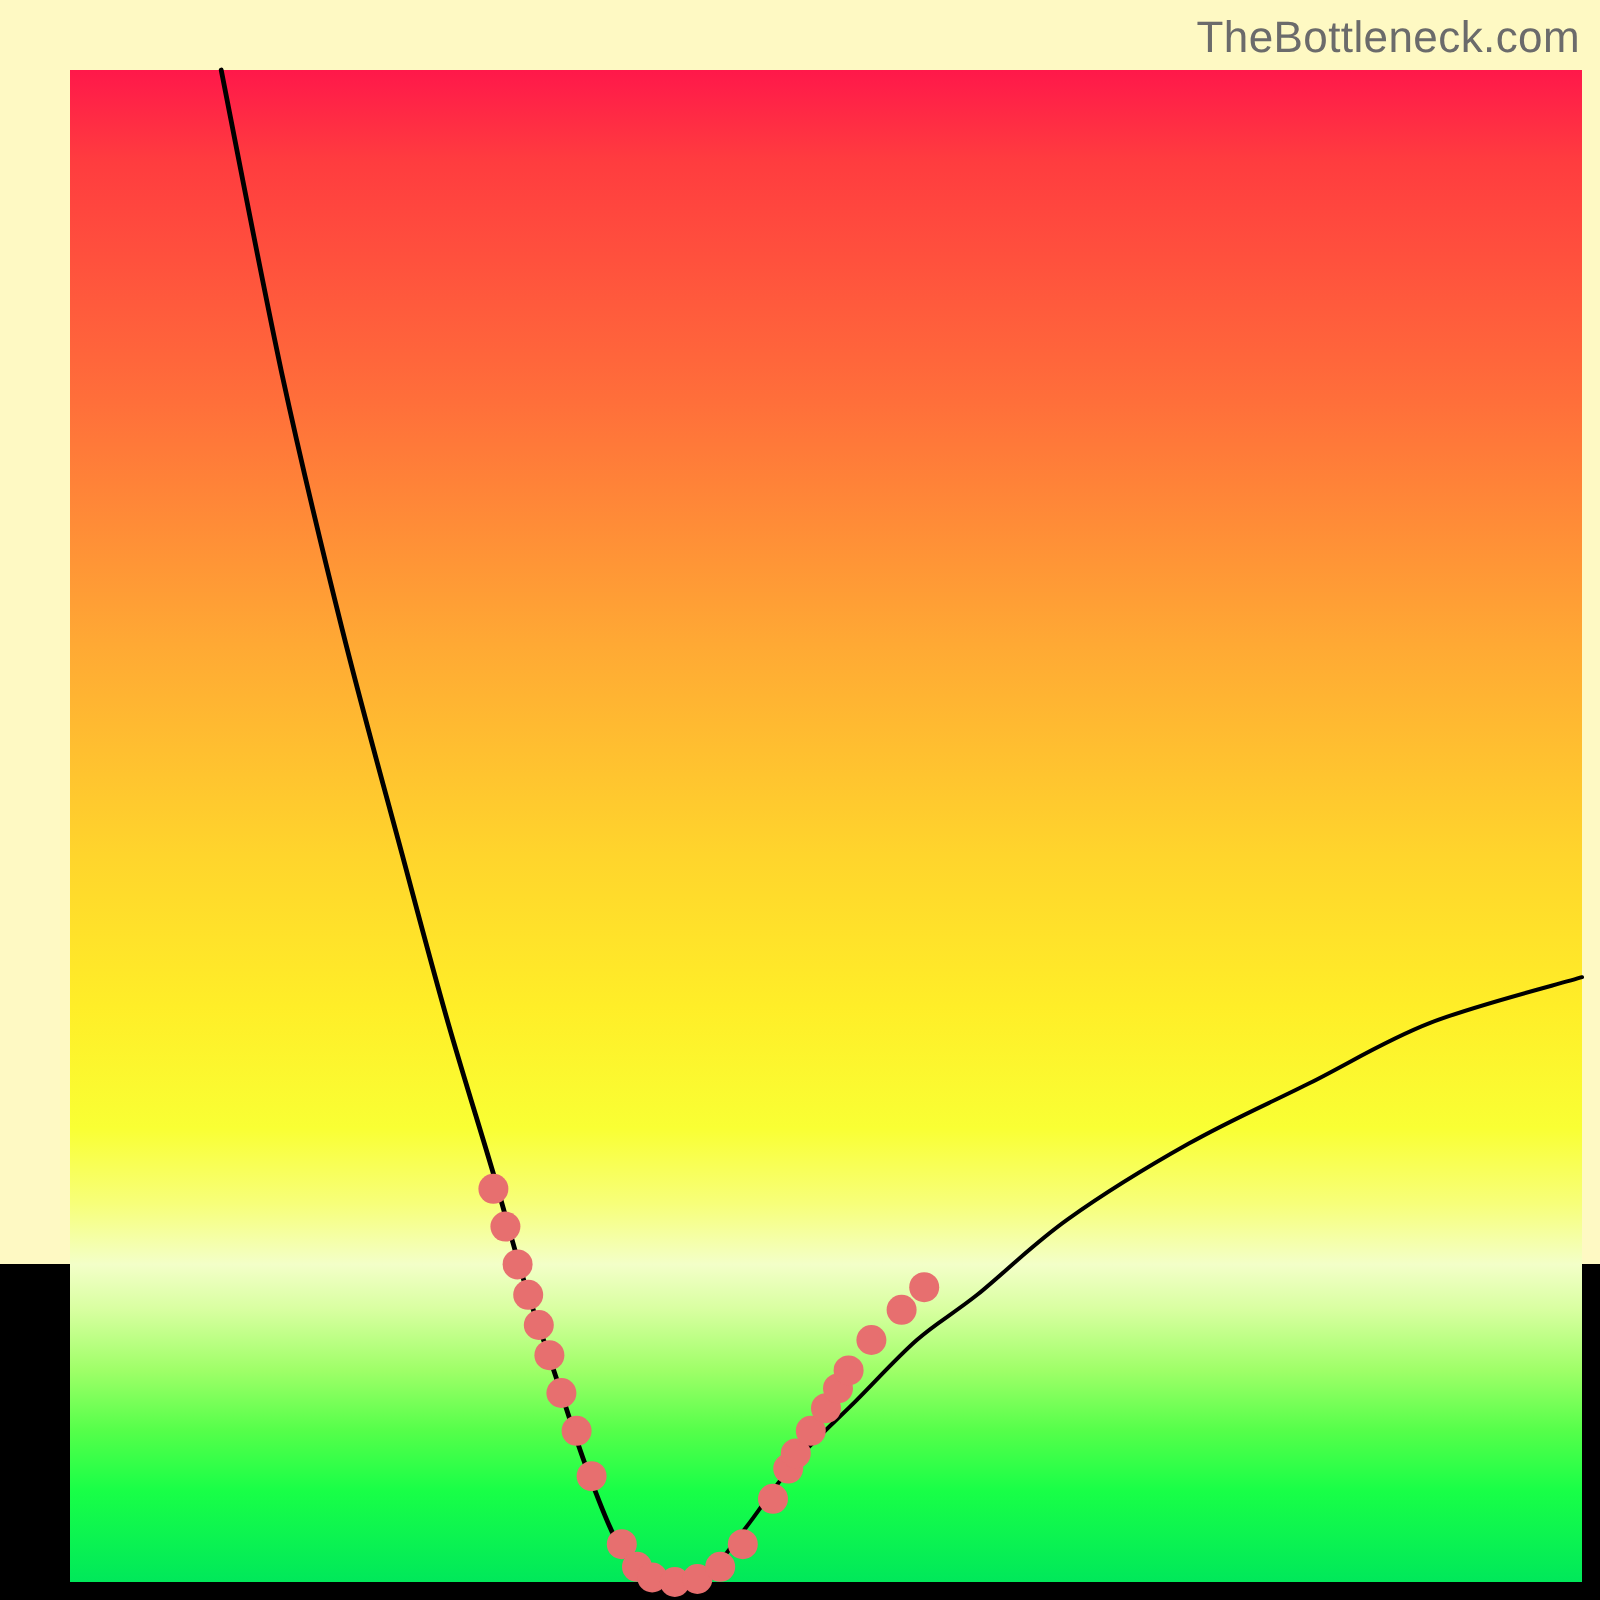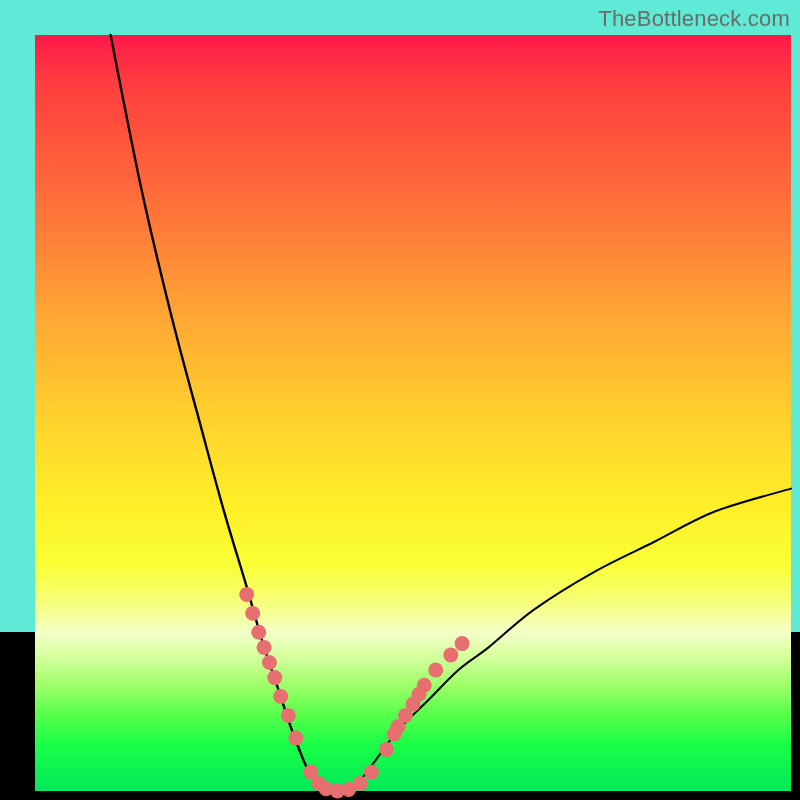--- a/index.html
+++ b/index.html
@@ -7,21 +7,21 @@
     padding: 0;
     width: 800px;
     height: 800px;
     background: #000;
     overflow: hidden;
   }
   .stage {
     position: relative;
     width: 800px;
     height: 632px;
-    background: #5eead4;
+    background: #fef9c3;
   }
   .plot-area {
     position: absolute;
     left: 35px;
     top: 35px;
     width: 756px;
     height: 756px;
     
     background: linear-gradient(
       to bottom,

